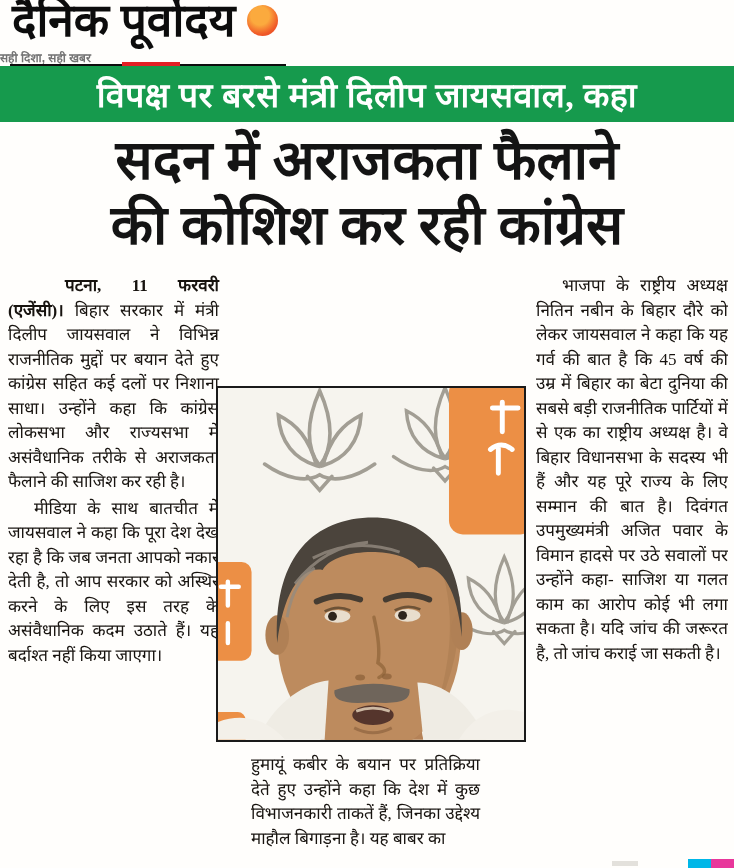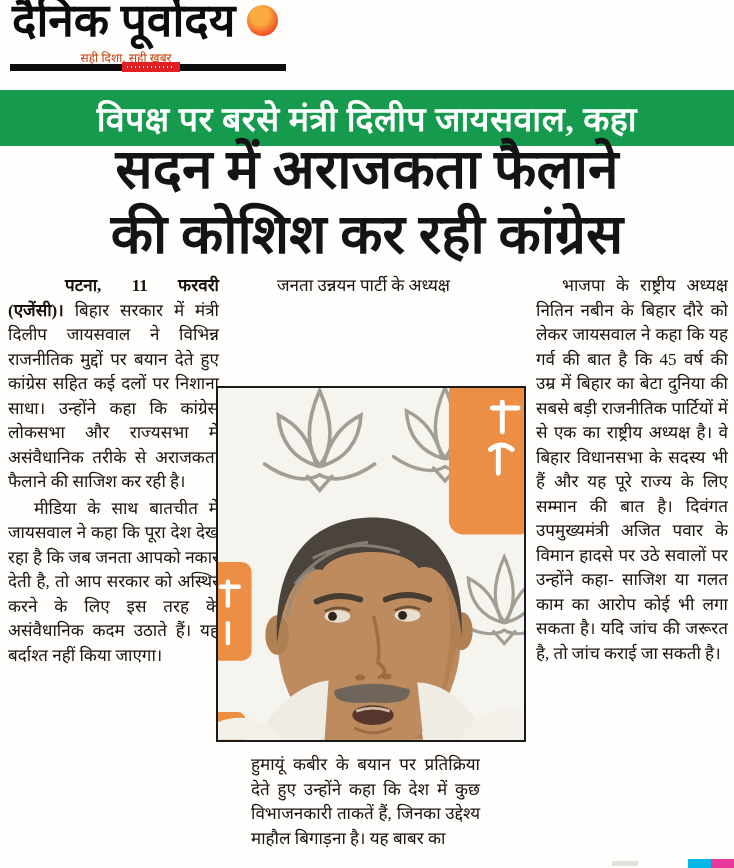--- a/index.html
+++ b/index.html
@@ -16,41 +16,41 @@
   .orange-dot {
     position:absolute; left:247px; top:5px; width:31px; height:31px; border-radius:50%;
     background:radial-gradient(circle at 42% 35%, #fbaa3e 0 34%, #f05a28 68%, #e23d25 100%);
     z-index:1;
   }
   .masthead-title {
     position:absolute; left:12px; top:-4px; margin:0; z-index:2;
     font-size:46px; font-weight:bold; color:#0c0c0c; line-height:1.1; white-space:nowrap;
   }
   .masthead-tagline {
-    position:absolute; left:0; top:49px; width:286px; text-align:center; padding-right:34px; z-index:2;
-    font-family:"Liberation Sans", sans-serif; font-size:12px; font-weight:normal; color:#c2410c; white-space:nowrap;
+    position:absolute; left:0; top:49px; width:286px; text-align:left; padding-right:34px; z-index:2;
+    font-family:"Liberation Sans", sans-serif; font-size:12px; font-weight:bold; color:#737373; white-space:nowrap;
   }
   .masthead-rule { position:absolute; left:10px; top:64px; width:276px; height:7px; background:#0d0d0d; }
   .masthead-red-chip {
     position:absolute; left:112px; top:-2px; width:58px; height:10px;
     background-color:#e31e24;
     background-image:repeating-linear-gradient(90deg, rgba(255,255,255,.9) 0 1px, transparent 1px 4px);
     background-size:82% 2px; background-position:center 4px; background-repeat:no-repeat;
   }
 
   
   .kicker {
-    position:absolute; left:0; top:90px; width:734px; height:56px;
+    position:absolute; left:0; top:66px; width:734px; height:56px;
     background:#169a4d; display:flex; align-items:center; justify-content:center;
   }
   .kicker-text { color:#ffffff; font-size:34px; font-weight:bold; white-space:nowrap; letter-spacing:.5px; }
 
   
   .headline {
-    position:absolute; left:0; top:137px; width:734px; margin:0; text-align:center;
+    position:absolute; left:0; top:128px; width:734px; margin:0; text-align:center;
     color:#141414; font-weight:bold; font-size:55px; line-height:65px;
   }
   .hl-line { display:block; white-space:nowrap; }
 
   
   .article {
     position:absolute; left:8px; top:274px; width:720px; height:592px;
     font-size:17px; line-height:24.5px; color:#17130f; text-align:justify; overflow:hidden;
   }
   .col  { position:absolute; top:0; height:592px; overflow:hidden; }
@@ -101,21 +101,20 @@
 
   <div class="article">
 
     <div class="col col1">
       <div class="push-right"></div>
       <p class="para"><span class="dateline">पटना, 11 फरवरी (एजेंसी)।</span><span> बिहार सरकार में मंत्री दिलीप जायसवाल ने विभिन्न राजनीतिक मुद्दों पर बयान देते हुए कांग्रेस सहित कई दलों पर निशाना साधा। उन्होंने कहा कि कांग्रेस लोकसभा और राज्यसभा में असंवैधानिक तरीके से अराजकता फैलाने की साजिश कर रही है।</span></p>
       <p class="para">मीडिया के साथ बातचीत में जायसवाल ने कहा कि पूरा देश देख रहा है कि जब जनता आपको नकार देती है, तो आप सरकार को अस्थिर करने के लिए इस तरह के असंवैधानिक कदम उठाते हैं। यह बर्दाश्त नहीं किया जाएगा।</p>
     </div>
 
     <div class="col col2">
-      <p class="para">जनता उन्नयन पार्टी के अध्यक्ष</p>
       <p class="col2-bottom">हुमायूं कबीर के बयान पर प्रतिक्रिया देते हुए उन्होंने कहा कि देश में कुछ विभाजनकारी ताकतें हैं, जिनका उद्देश्य माहौल बिगाड़ना है। यह बाबर का</p>
     </div>
 
     <div class="col col3">
       <div class="push-left"></div>
       <p class="para">भाजपा के राष्ट्रीय अध्यक्ष नितिन नबीन के बिहार दौरे को लेकर जायसवाल ने कहा कि यह गर्व की बात है कि 45 वर्ष की उम्र में बिहार का बेटा दुनिया की सबसे बड़ी राजनीतिक पार्टियों में से एक का राष्ट्रीय अध्यक्ष है। वे बिहार विधानसभा के सदस्य भी हैं और यह पूरे राज्य के लिए सम्मान की बात है। दिवंगत उपमुख्यमंत्री अजित पवार के विमान हादसे पर उठे सवालों पर उन्होंने कहा- साजिश या गलत काम का आरोप कोई भी लगा सकता है। यदि जांच की जरूरत है, तो जांच कराई जा सकती है।</p>
     </div>
 
     <figure class="photo">
       <svg width="306" height="352" viewBox="0 0 310 356" xmlns="http://www.w3.org/2000/svg">

